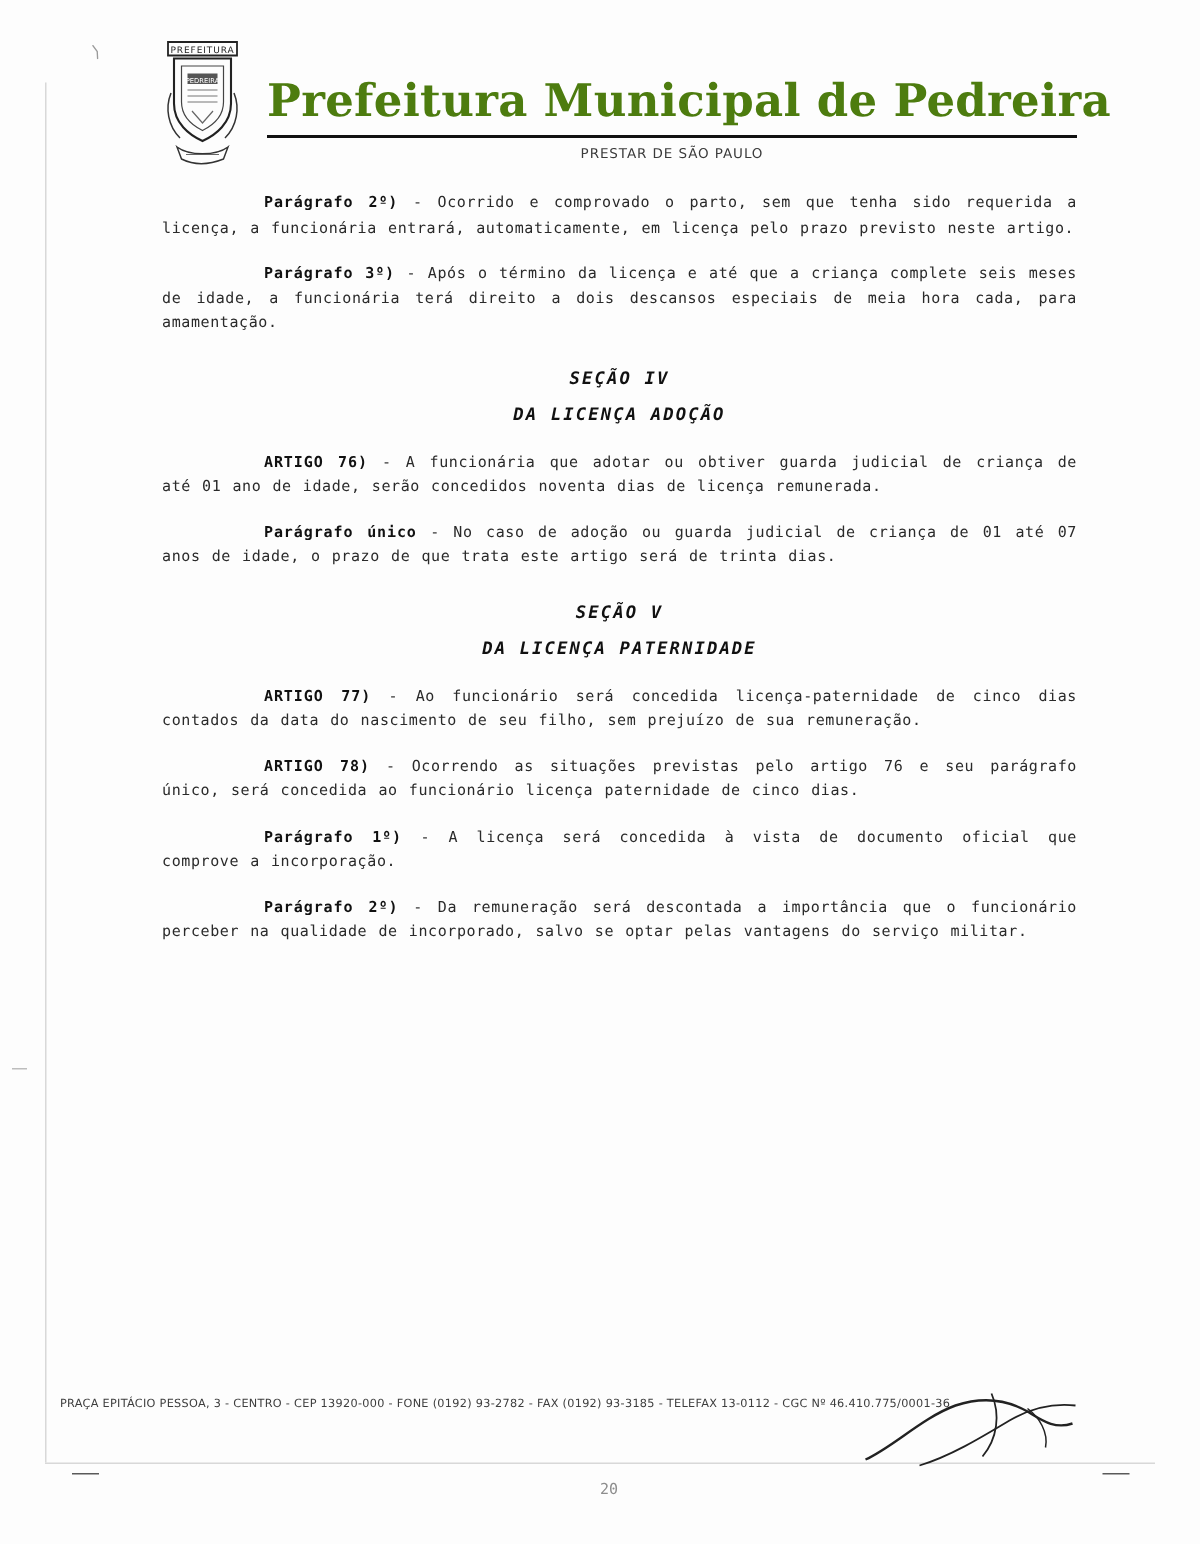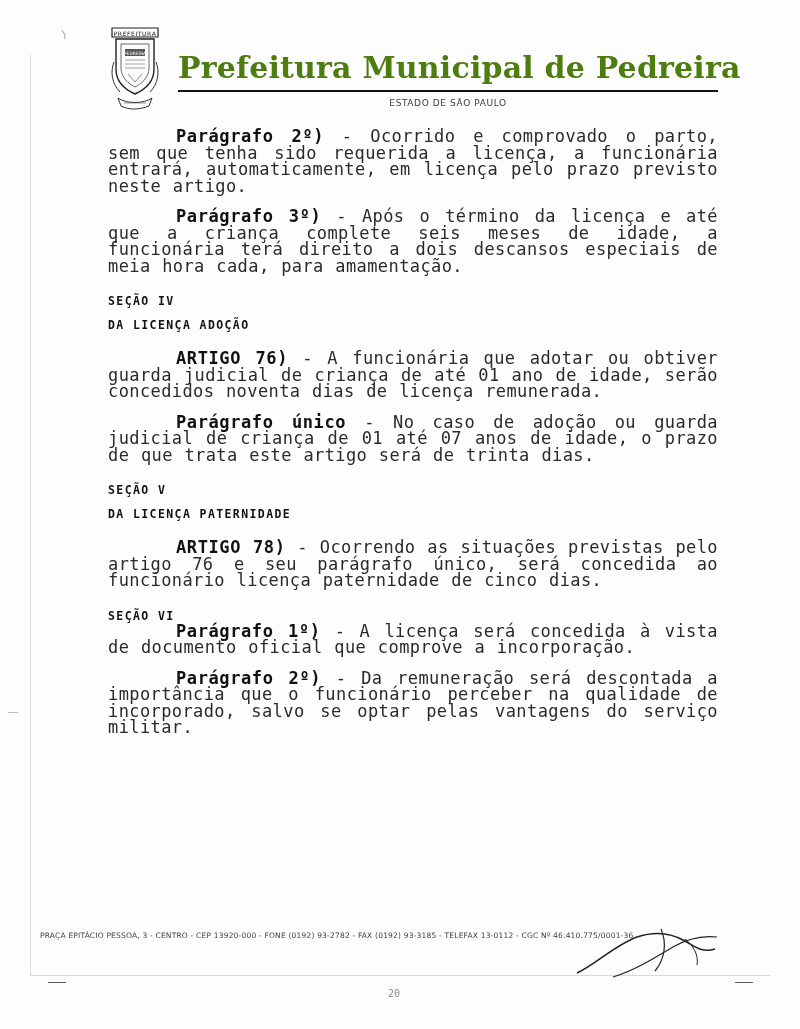--- a/index.html
+++ b/index.html
@@ -97,21 +97,21 @@
   
   .doc-body {
     position: absolute;
     left: 108px;
     top: 128px;
     width: 610px;
   }
 
   .para {
     font-family: "DejaVu Sans Mono", monospace;
-    font-size: 17px;
+    font-size: 10px;
     line-height: 16.5px;
     color: #2a2a2a;
     text-align: justify;
     margin: 0 0 14px 0;
     letter-spacing: 0.4px;
     word-spacing: 1px;
   }
   .para .lead {
     font-weight: bold;
     color: #111;
@@ -120,22 +120,24 @@
   .para .indent {
     display: inline-block;
     width: 68px;
   }
 
   .centro {
     font-family: "DejaVu Sans Mono", monospace;
     font-size: 11.5px;
     font-weight: bold;
     color: #111;
+    text-align: center;
     letter-spacing: 1.4px;
     margin: 20px 0 0 0;
+    font-style: italic;
   }
   .centro.sub {
     margin: 10px 0 18px 0;
   }
 
   
   .signature {
     position: absolute;
     left: 575px; top: 925px;
     width: 150px; height: 60px;
@@ -157,21 +159,21 @@
     position: absolute;
     top: 982px;
     width: 18px; height: 1px;
     background: #5a5a5a;
   }
   .footer-dash-l { left: 48px; }
   .footer-dash-r { left: 735px; }
 
   .page-number {
     position: absolute;
-    left: 4px; top: 988px;
+    left: 16px; top: 988px;
     width: 780px;
     text-align: center;
     font-family: "DejaVu Sans Mono", monospace;
     font-size: 10px;
     color: #8d8d8d;
   }
 </style>
 </head>
 <body>
 
@@ -201,34 +203,34 @@
         <path d="M10 40 c-4 10 -2 22 6 30" fill="none" stroke="#333" stroke-width="1"></path>
         <path d="M52 40 c4 10 2 22 -6 30" fill="none" stroke="#333" stroke-width="1"></path>
 
         <path d="M14 76 c8 6 26 6 34 0 l-3 8 c-10 4 -20 4 -28 0 z" fill="none" stroke="#333" stroke-width="1"></path>
         <path d="M20 81 h22" stroke="#555" stroke-width="0.6"></path>
       </svg>
     </div>
 
     <div class="title">Prefeitura Municipal de Pedreira</div>
     <div class="title-rule"></div>
-    <div class="subtitle">ESTADO DE SÃO PAULO</div>
+    <div class="subtitle">PRESTAR DE SÃO PAULO</div>
   </div>
 
   <div class="doc-body" id="doc-body">
       <p class="para"><span class="indent"></span><span class="lead">Parágrafo 2º)</span><span> - Ocorrido e comprovado o parto, sem que tenha sido requerida a licença, a funcionária entrará, automaticamente, em licença pelo prazo previsto neste artigo.</span></p>
       <p class="para"><span class="indent"></span><span class="lead">Parágrafo 3º)</span><span> - Após o término da licença e até que a criança complete seis meses de idade, a funcionária terá direito a dois descansos especiais de meia hora cada, para amamentação.</span></p>
       <div class="centro">SEÇÃO IV</div>
       <div class="centro sub">DA LICENÇA ADOÇÃO</div>
       <p class="para"><span class="indent"></span><span class="lead">ARTIGO 76)</span><span> - A funcionária que adotar ou obtiver guarda judicial de criança de até 01 ano de idade, serão concedidos noventa dias de licença remunerada.</span></p>
       <p class="para"><span class="indent"></span><span class="lead">Parágrafo único</span><span> - No caso de adoção ou guarda judicial de criança de 01 até 07 anos de idade, o prazo de que trata este artigo será de trinta dias.</span></p>
       <div class="centro">SEÇÃO  V</div>
       <div class="centro sub">DA LICENÇA PATERNIDADE</div>
+      <p class="para"><span class="indent"></span><span class="lead">ARTIGO 77)</span><span> - Ao funcionário será concedida licença-paternidade de cinco dias contados da data do nascimento de seu filho, sem prejuízo de sua remuneração.</span></p>
       <p class="para"><span class="indent"></span><span class="lead">ARTIGO 78)</span><span> - Ocorrendo as situações previstas pelo artigo 76 e seu parágrafo único, será concedida ao funcionário licença paternidade de cinco dias.</span></p>
-      <div class="centro">SEÇÃO  VI</div>
       <p class="para"><span class="indent"></span><span class="lead">Parágrafo 1º)</span><span> - A licença será concedida à vista de documento oficial que comprove a incorporação.</span></p>
       <p class="para"><span class="indent"></span><span class="lead">Parágrafo 2º)</span><span> - Da remuneração será descontada a importância que o funcionário perceber na qualidade de incorporado, salvo se optar pelas vantagens do serviço militar.</span></p>
     </div>
 
   <div class="signature">
     <svg width="150" height="60" viewBox="0 0 150 60">
       <path d="M2 48 C20 40 40 20 62 12 C80 6 96 8 110 16 C120 22 128 28 140 24" fill="none" stroke="#222" stroke-width="1.6"></path>
       <path d="M38 52 C58 46 78 34 98 22 C110 15 124 10 142 12" fill="none" stroke="#222" stroke-width="1.2"></path>
       <path d="M86 4 C92 18 90 34 80 46" fill="none" stroke="#222" stroke-width="1.2"></path>
       <path d="M110 14 C118 20 124 30 122 40" fill="none" stroke="#222" stroke-width="1"></path>

